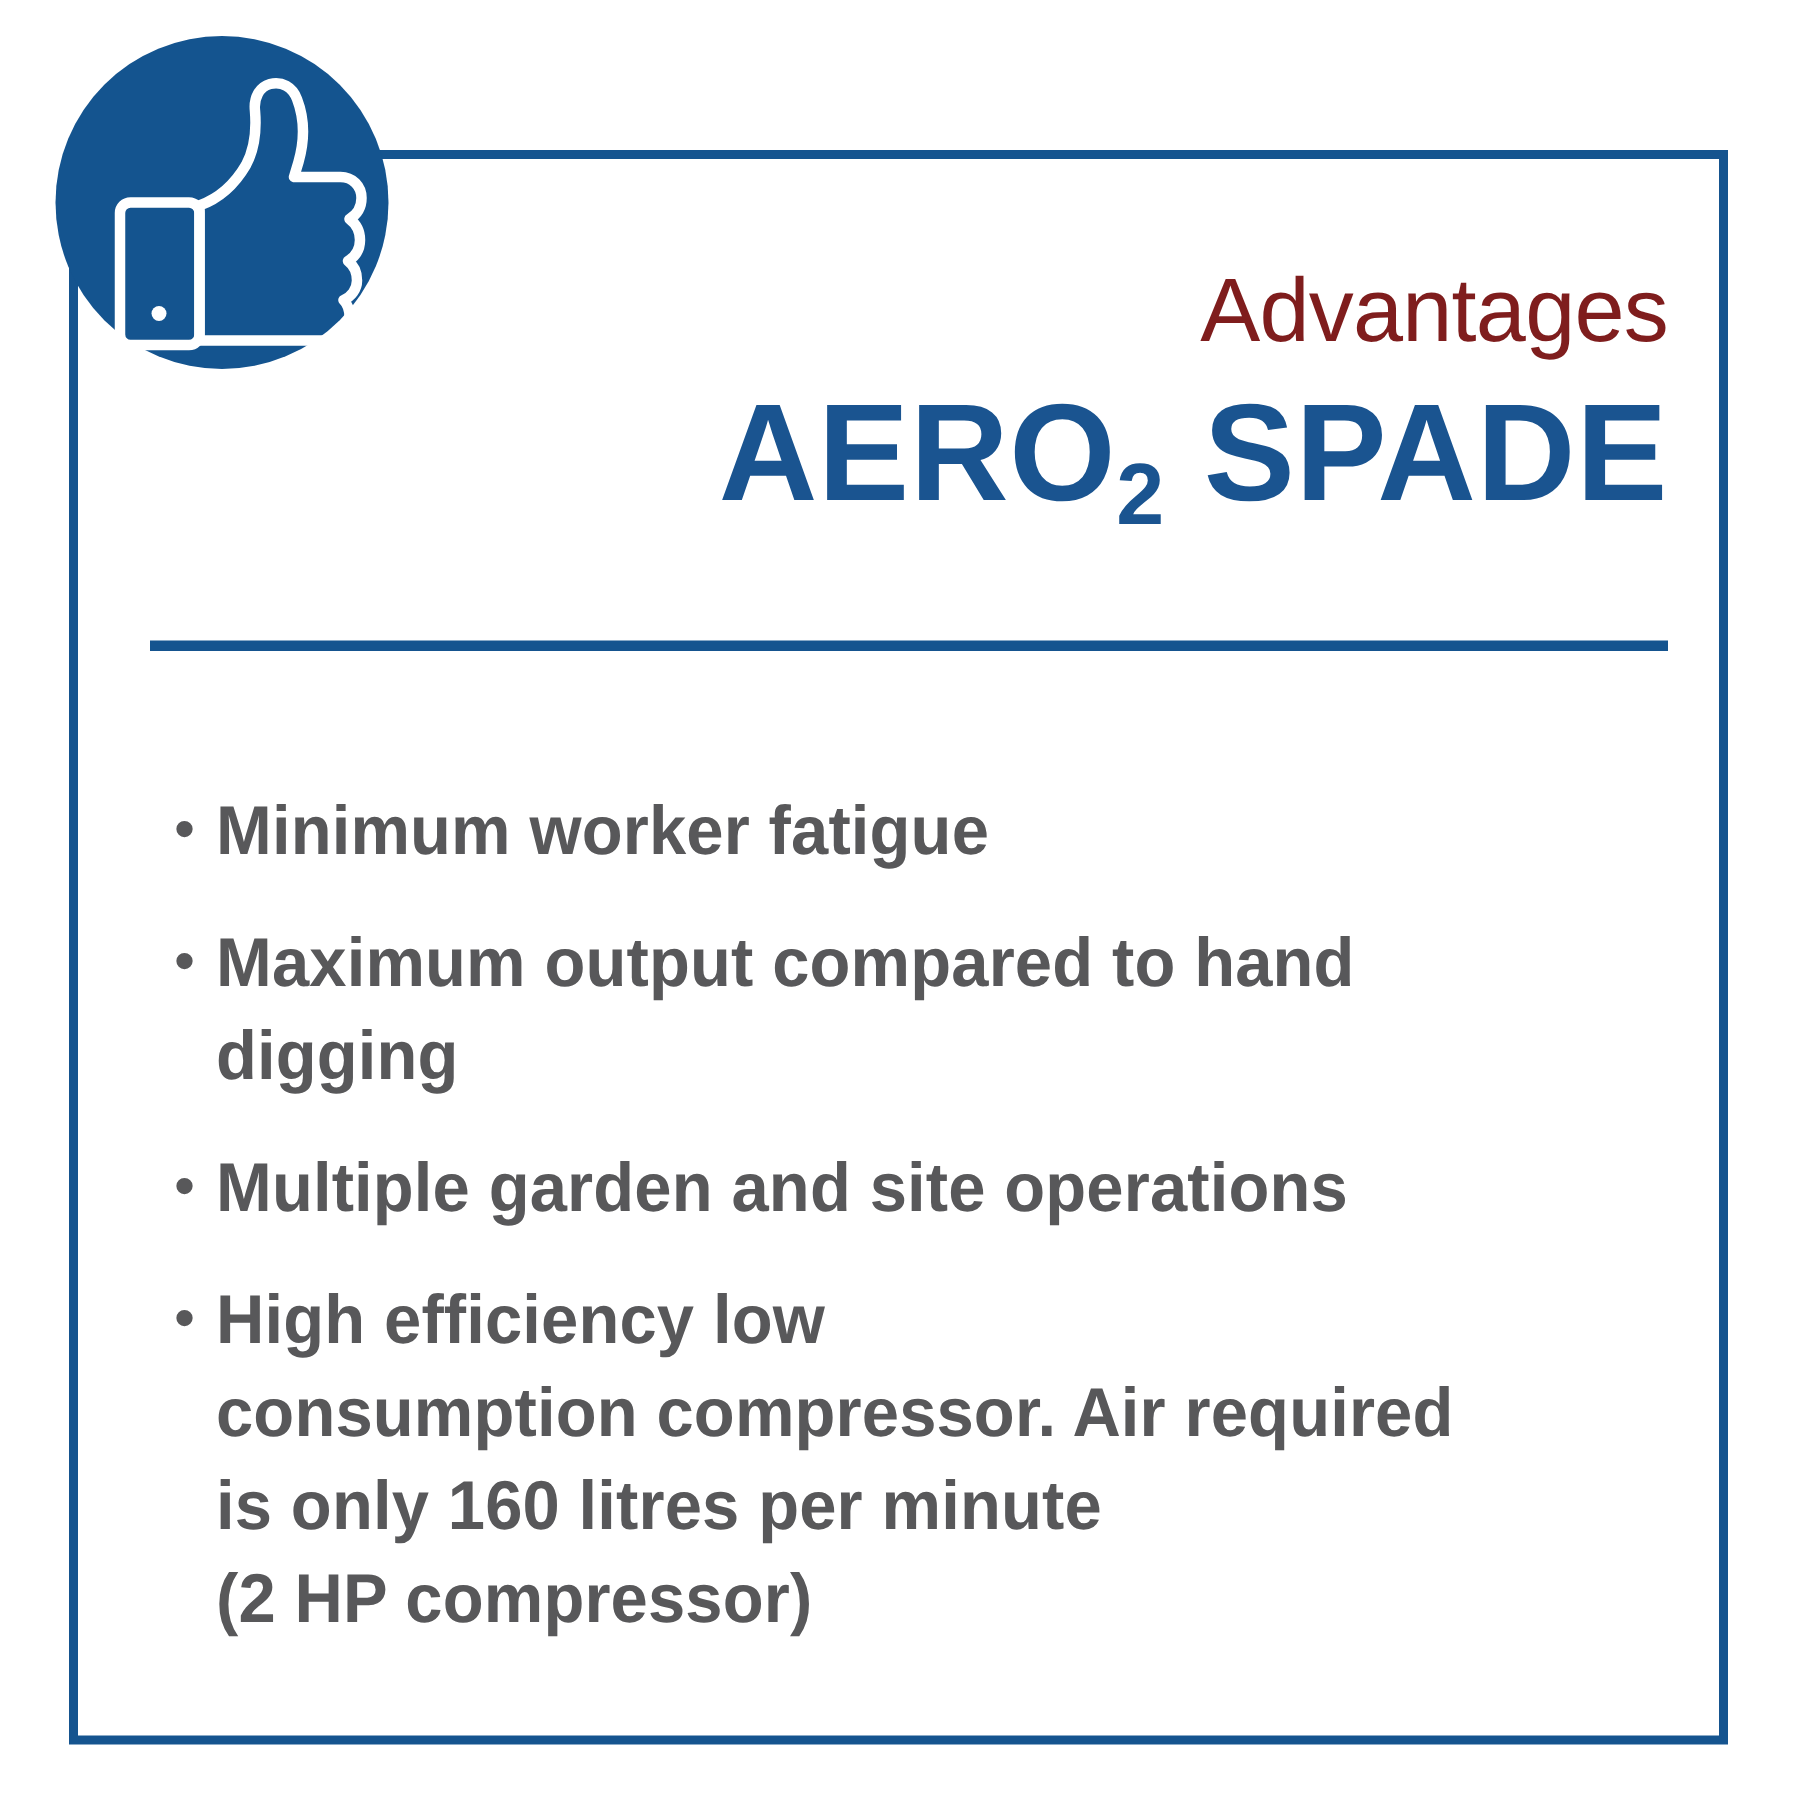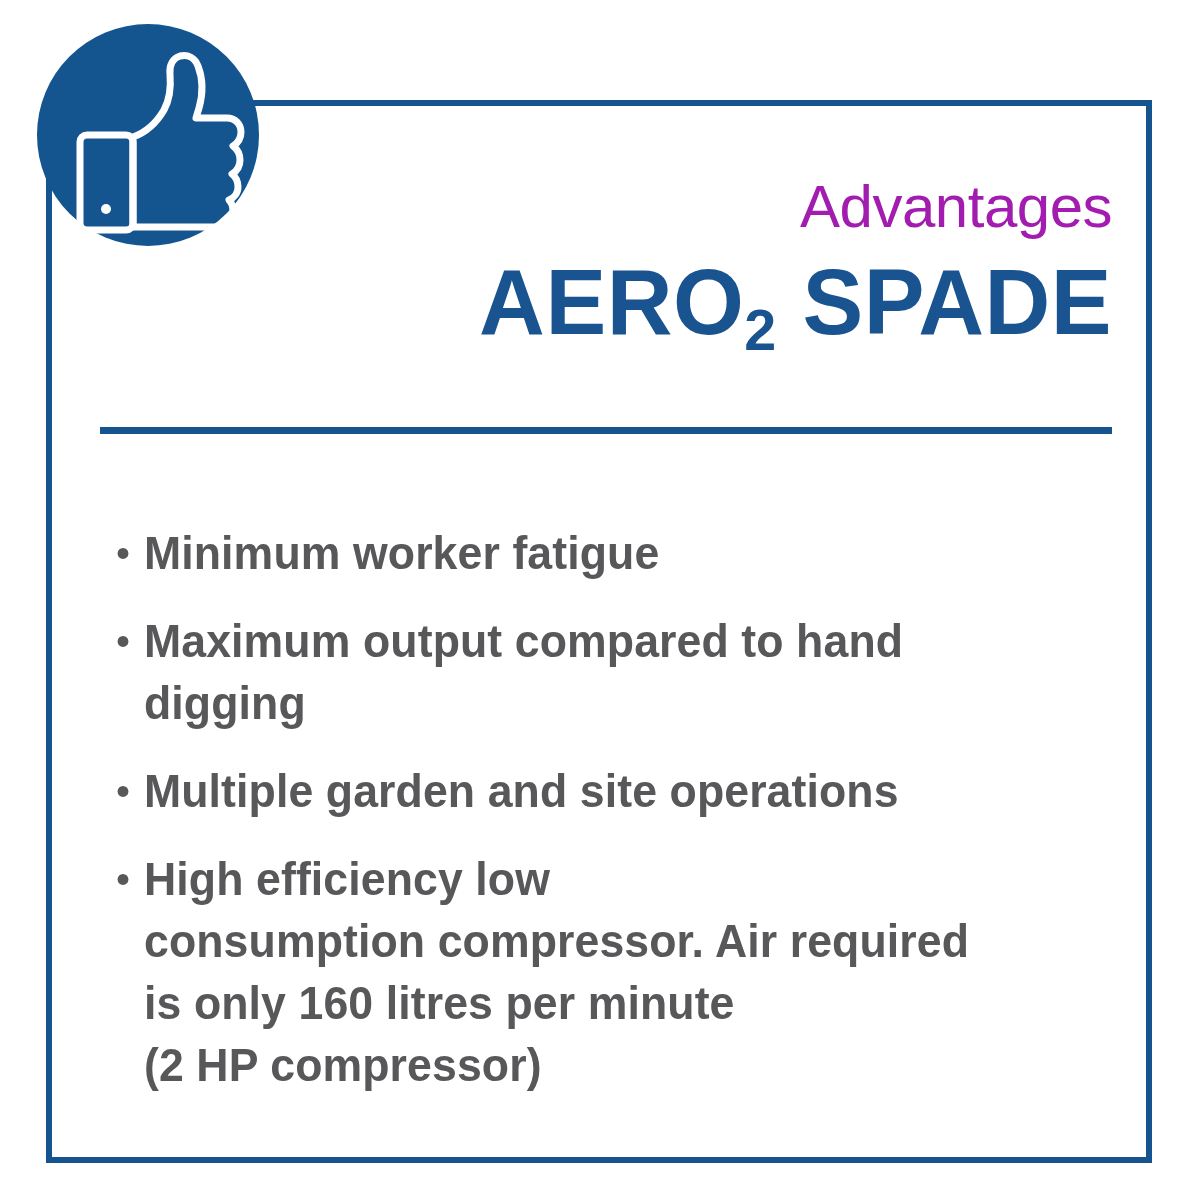--- a/index.html
+++ b/index.html
@@ -54,21 +54,21 @@
 
   
   #header {
     position: absolute;
     left: 100px;
     top: 175px;
     width: 1012px;
     text-align: right;
   }
   #eyebrow {
-    color: #a21caf;
+    color: #7f1d1d;
     font-family: "Liberation Sans", sans-serif;
     font-size: 60px;
     font-weight: 400;
     line-height: 1.05;
     letter-spacing: -0.5px;
     white-space: nowrap;
   }
   #title {
     margin-top: 18px;
     color: #1a5490;

